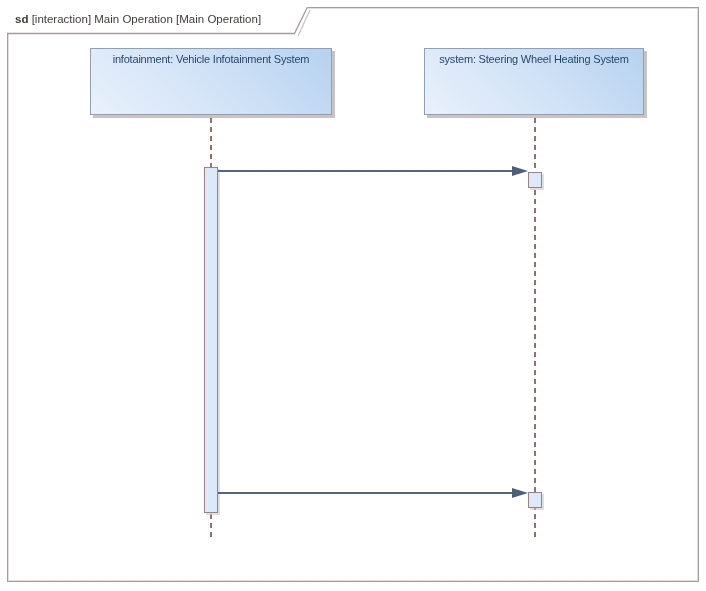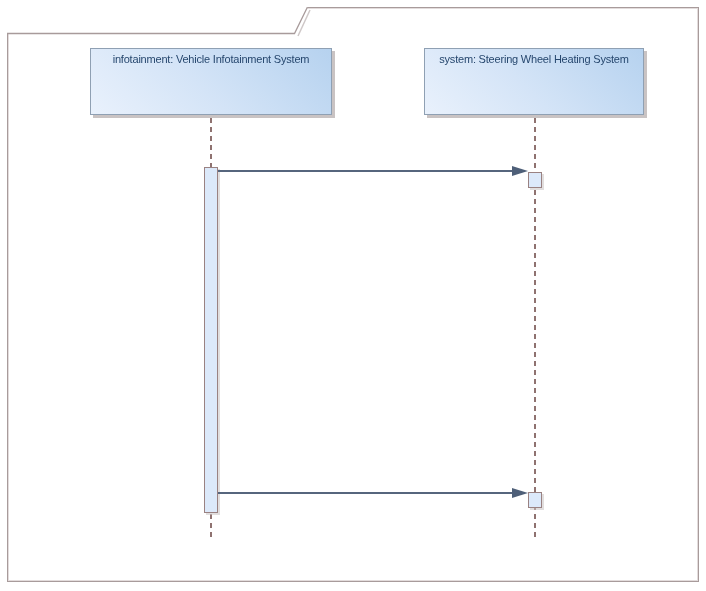--- a/index.html
+++ b/index.html
@@ -102,20 +102,24 @@
 <div id="canvas">
 
   <div class="frame"></div>
 
   <div class="frame-label">
     <svg width="306" height="30">
       <polygon points="0,0 301,0 288,27 0,27" fill="#ffffff" stroke="none"></polygon>
       <path d="M291,29 L303,3" stroke="#cfc8c8" stroke-width="1.5" fill="none"></path>
       <path d="M0,26.5 L287.5,26.5 L300.5,0" stroke="#a89b9b" stroke-width="1.3" fill="none"></path>
     </svg>
+    <div class="frame-title">
+      <span class="kw">sd</span>
+      <span>[interaction] Main Operation [Main Operation]</span>
+    </div>
   </div>
 
   <div class="lifeline lifeline1"></div>
   <div class="lifeline lifeline2"></div>
 
   <div class="head head1">
     <span class="head-label">infotainment: Vehicle Infotainment System</span>
   </div>
 
   <div class="head head2">

